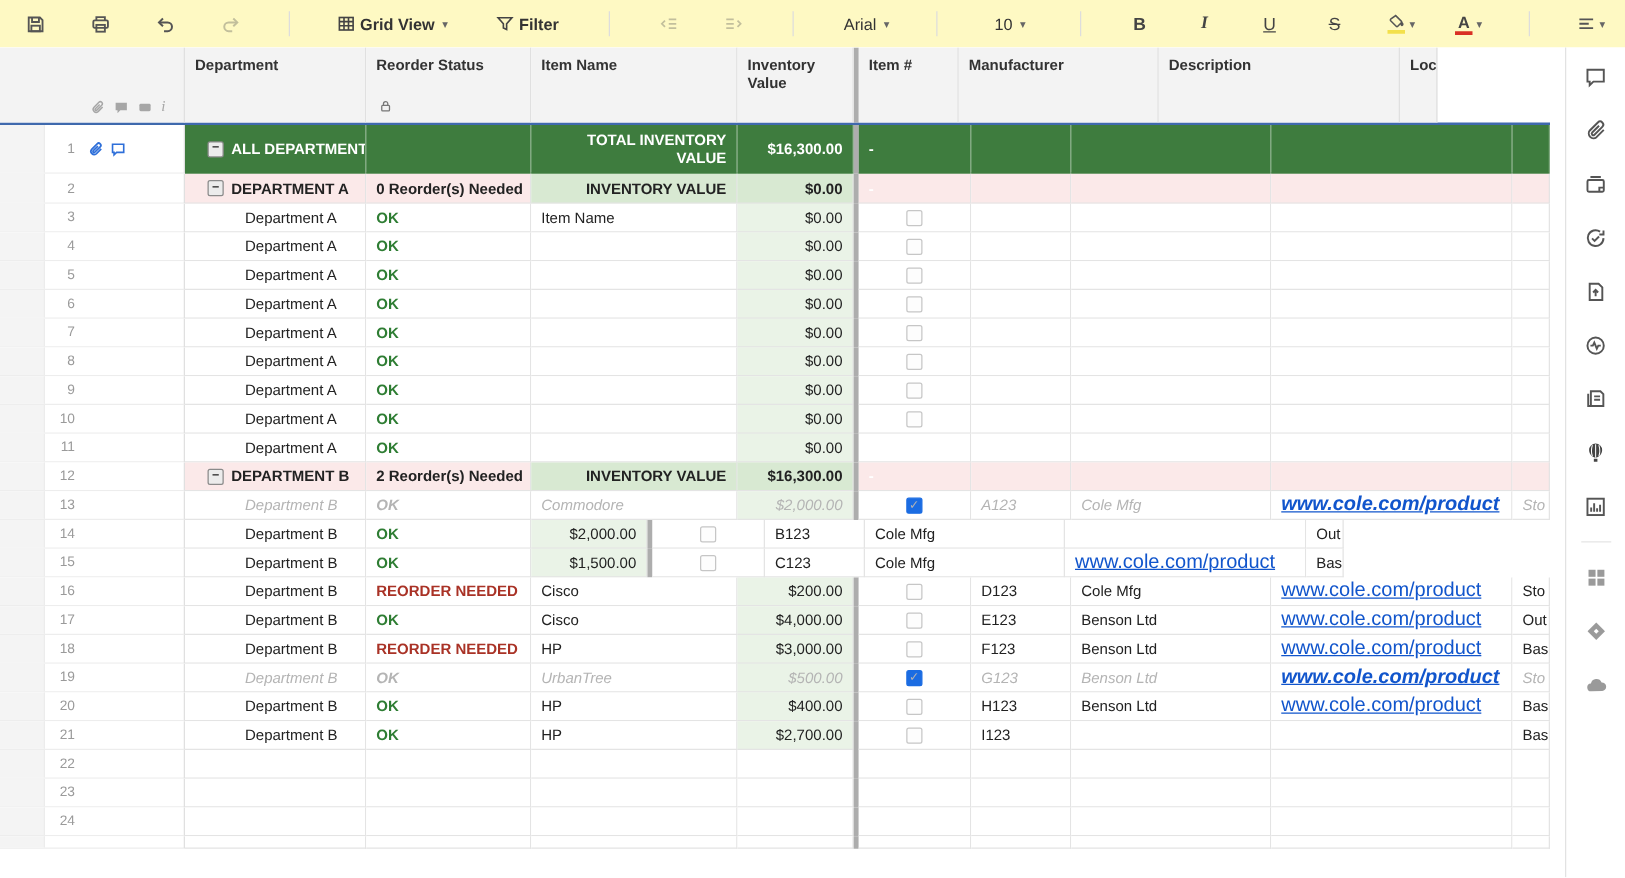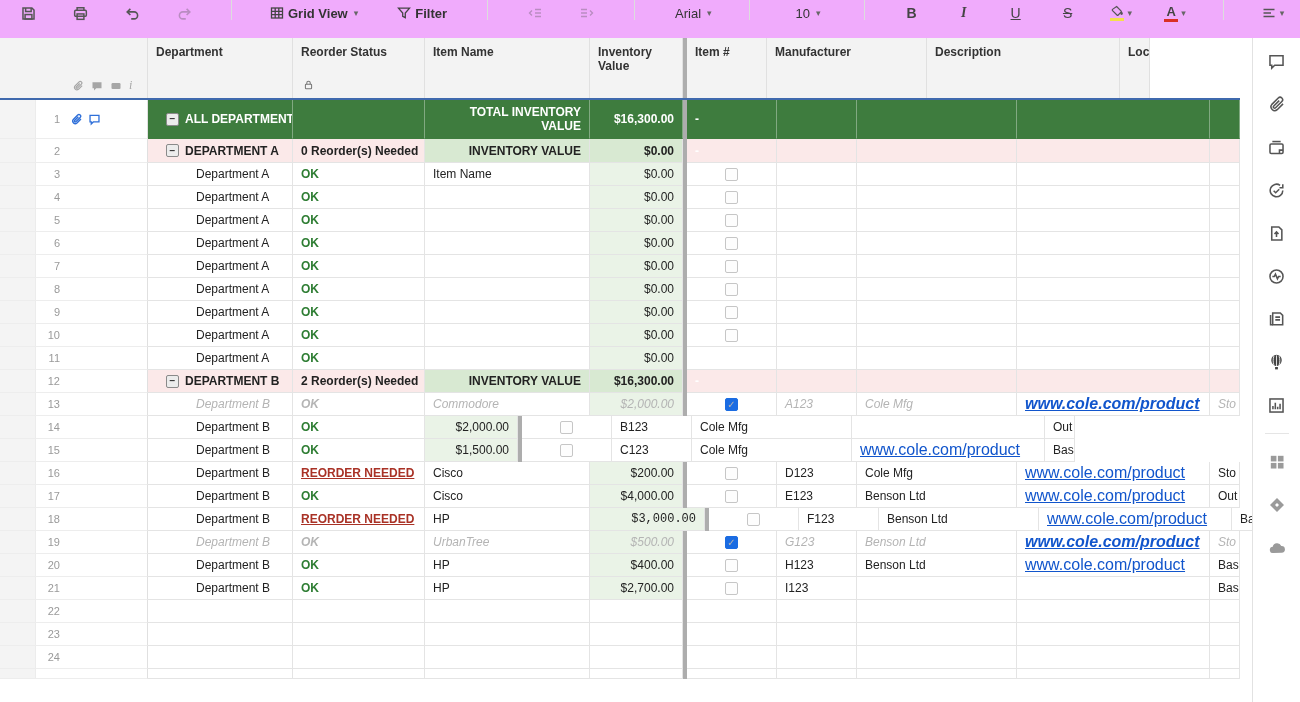--- a/index.html
+++ b/index.html
@@ -2,21 +2,21 @@
 <html style="--dark_green: #3e7c3e; --light_green: #d8e9d2; --lighter_green: #eaf3e7; --pink: #fbe9e9; --link_blue: #1155cc; --ok_green: #2e7d33; --alert_red: #a93226; --checkbox_blue: #1b6ce2; --header_line_blue: #3f69ad; --indicator_blue: #2e6fd9;"><head>
 <meta charset="utf-8">
 <style>
   * { margin:0; padding:0; box-sizing:border-box; }
   html,body { background:#fff; }
   .app {
     position:relative; width:1300px; height:702px; overflow:hidden;
     font-family:"Liberation Sans","DejaVu Sans",sans-serif; background:#fff;
   }
   
-  .toolbar { height:38px; display:flex; align-items:flex-start; padding:0 10px 0 14px; background:#f0abfc;gap:24px; }
+  .toolbar { height:38px; display:flex; align-items:center; padding:0 10px 0 14px; background:#fef9c3;gap:24px; }
   .tbtn { min-width:28px; height:26px; padding:0 4px; display:flex; align-items:center; justify-content:center;
           border-radius:3px; color:#555; cursor:pointer; flex:none; }
   .tbtn.active { background:#c7d8f2; }
   .tbtn.disabled { opacity:.35; }
   .tsep { width:1px; height:20px; background:#ddd; margin:0 9px; flex:none; }
   .tlabel { font-size:13px; color:#333; font-weight:600; margin:0 3px; white-space:nowrap; }
   .plain { font-weight:400; color:#333; }
   .caret { font-size:9px; color:#666; margin-left:3px; }
   .glyph { font-size:14px; color:#444; font-weight:700; }
   .glyph.i { font-style:italic; font-family:"Liberation Serif",serif; }
@@ -45,21 +45,21 @@
   .num { width:24px; text-align:right; font-size:11px; color:#9a9a9a; flex:none; }
   .inds { display:flex; gap:5px; margin-left:10px; color:var(--indicator_blue); }
   .ra { justify-content:flex-end; text-align:right; }
   .bold { font-weight:700; }
   .tg { background:var(--dark_green) !important; color:#fff; font-weight:700;
         border-right-color:rgba(255,255,255,.35); border-bottom-color:var(--dark_green); }
   .pp { background:var(--pink) !important; }
   .pg { background:var(--light_green) !important; }
   .cg { background:var(--lighter_green) !important; }
   .ok { color:var(--ok_green); font-weight:700; }
-  .alert { color:var(--alert_red); font-weight:700;text-decoration:underline; }
+  .alert { color:var(--alert_red); font-weight:700; }
   .wrap2 { white-space:normal; line-height:14px; }
   .dash-w { color:#fff; font-weight:700; }
   .row.muted .cell, .row.muted .cell span { color:#b4b4b4; font-style:italic; }
   .cell a { color:var(--link_blue); text-decoration:underline; font-size:16px; }
   .row.muted .cell a { font-style:italic; font-weight:600; }
   .collapse-box { width:13px; height:13px; background:#ececec; border:1px solid #8a8a8a; border-radius:2px;
                   display:flex; align-items:center; justify-content:center; font-size:10px; line-height:1;
                   color:#333; margin-right:6px; flex:none; font-style:normal; font-weight:700; }
   .cb { width:13px; height:13px; border:1px solid #c6c6c6; border-radius:2px; background:#fdfdfd; flex:none;
         display:flex; align-items:center; justify-content:center; }
@@ -727,21 +727,21 @@
           </div>
           <div class="cell" style="width: 145px; padding-left: 48px;">
             <span>Department B</span>
           </div>
           <div class="cell" style="width: 132px;">
             <span class="alert">REORDER NEEDED</span>
           </div>
           <div class="cell" style="width: 165px;">
             <span>HP</span>
           </div>
-          <div class="cell cg ra" style="width: 115px; font-family: Liberation Mono, monospace;">
+          <div class="cell cg ra" style="width: 93px;">
             <span>$3,000.00</span>
           </div>
           <div class="spacer"></div>
           <div class="cell" style="width: 90px; justify-content: center;">
             <span class="cb"></span>
           </div>
           <div class="cell" style="width: 80px;">
             <span>F123</span>
           </div>
           <div class="cell" style="width: 160px;">

